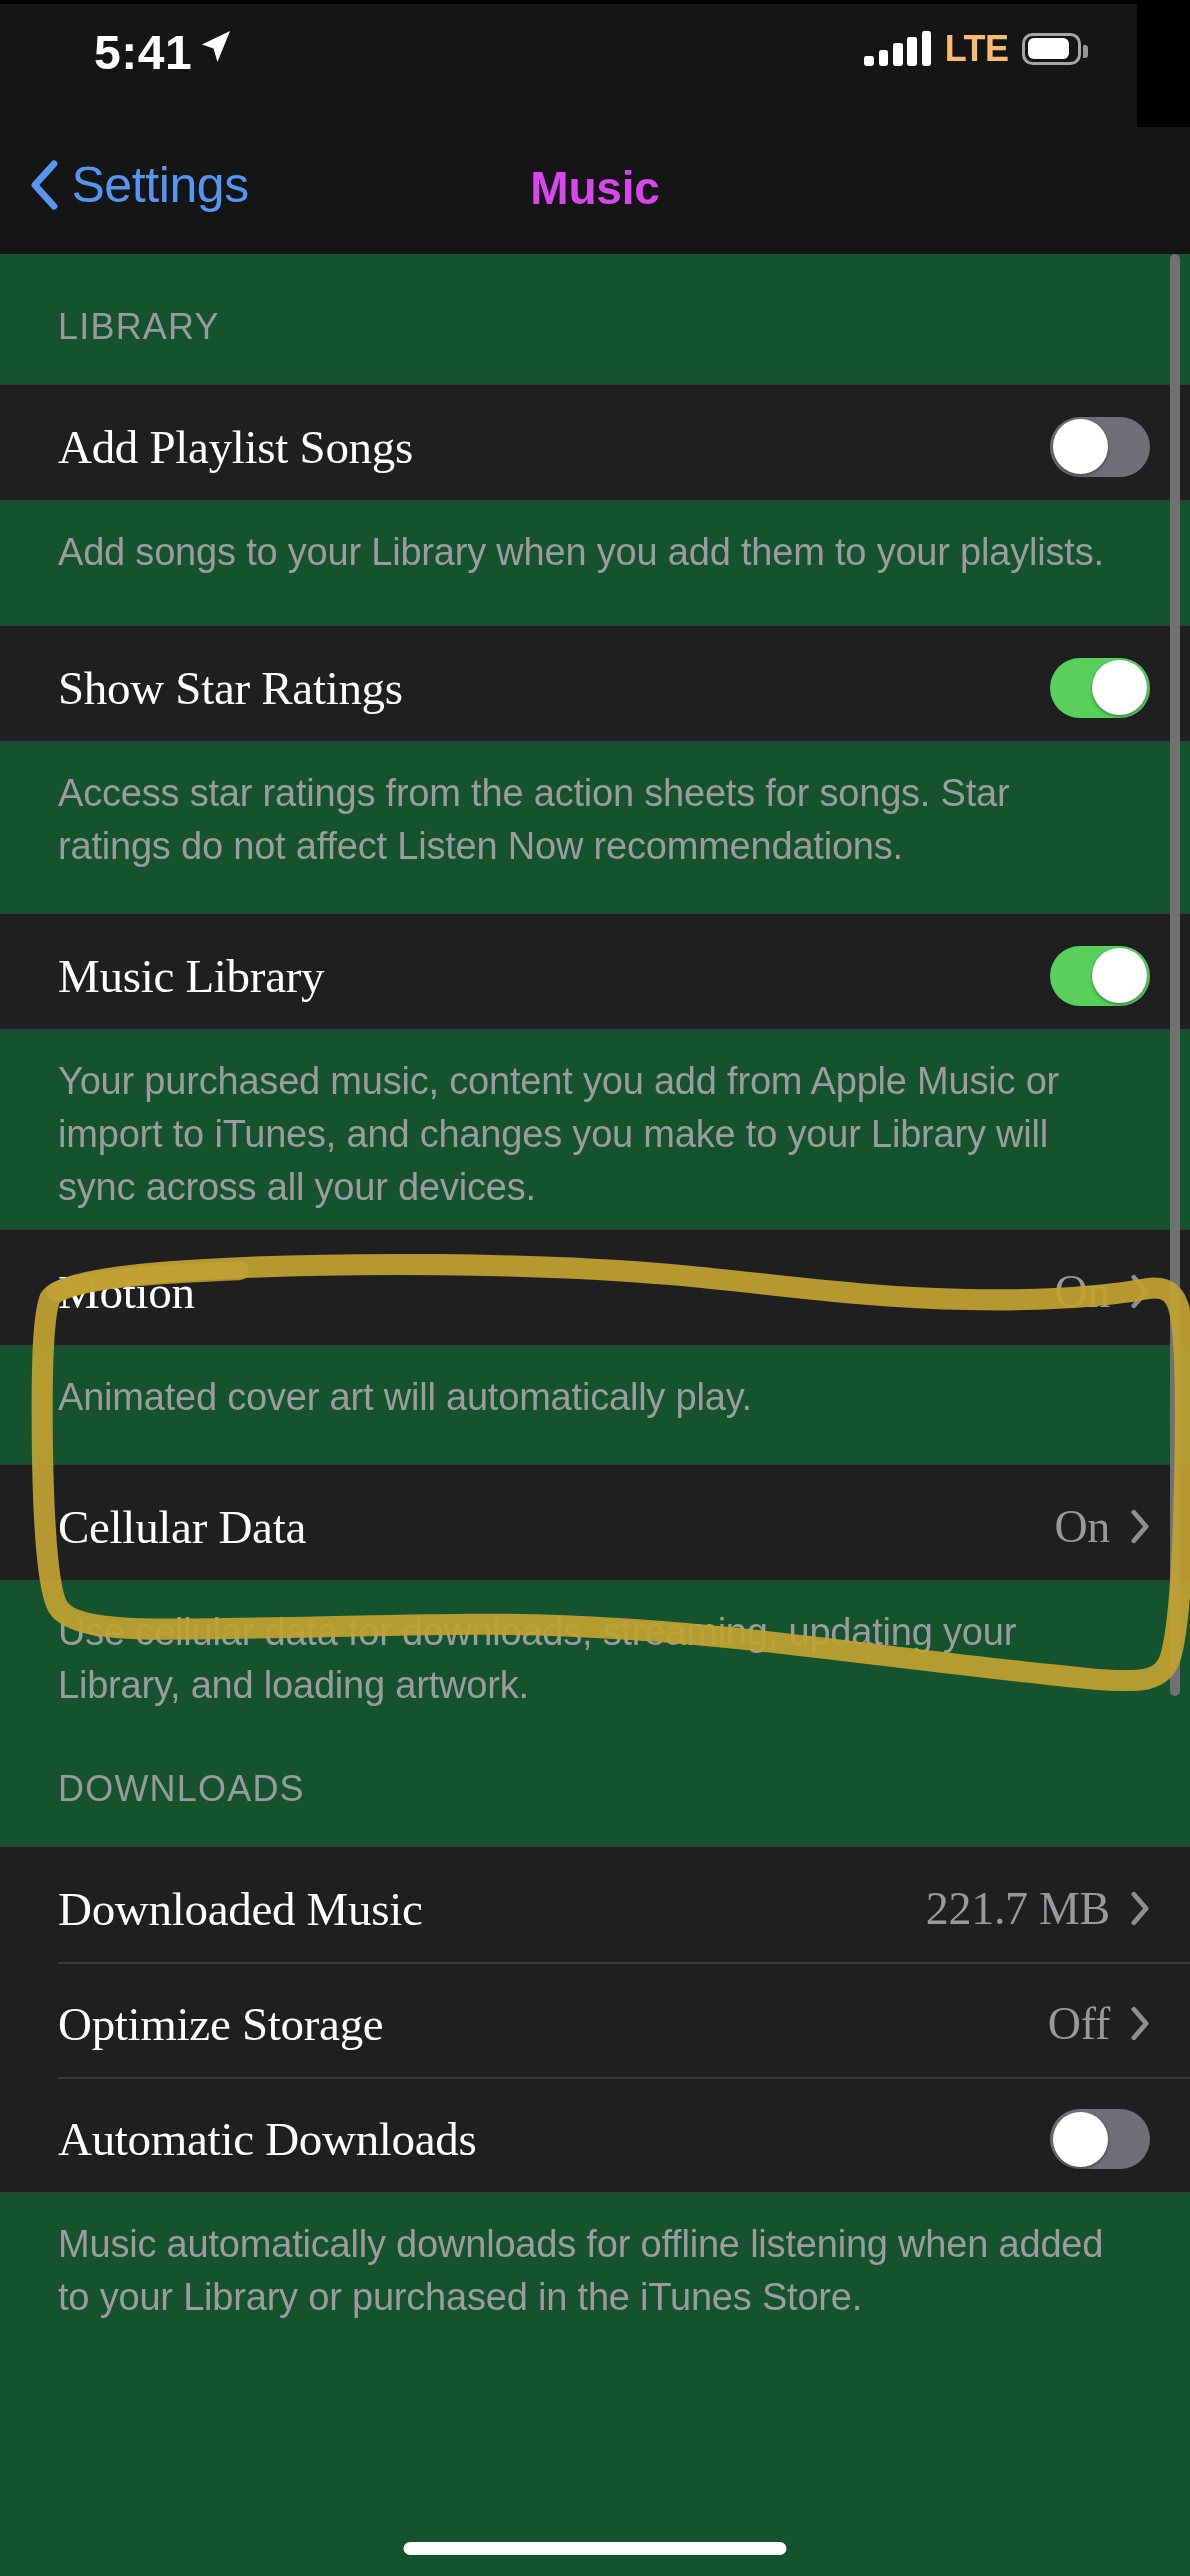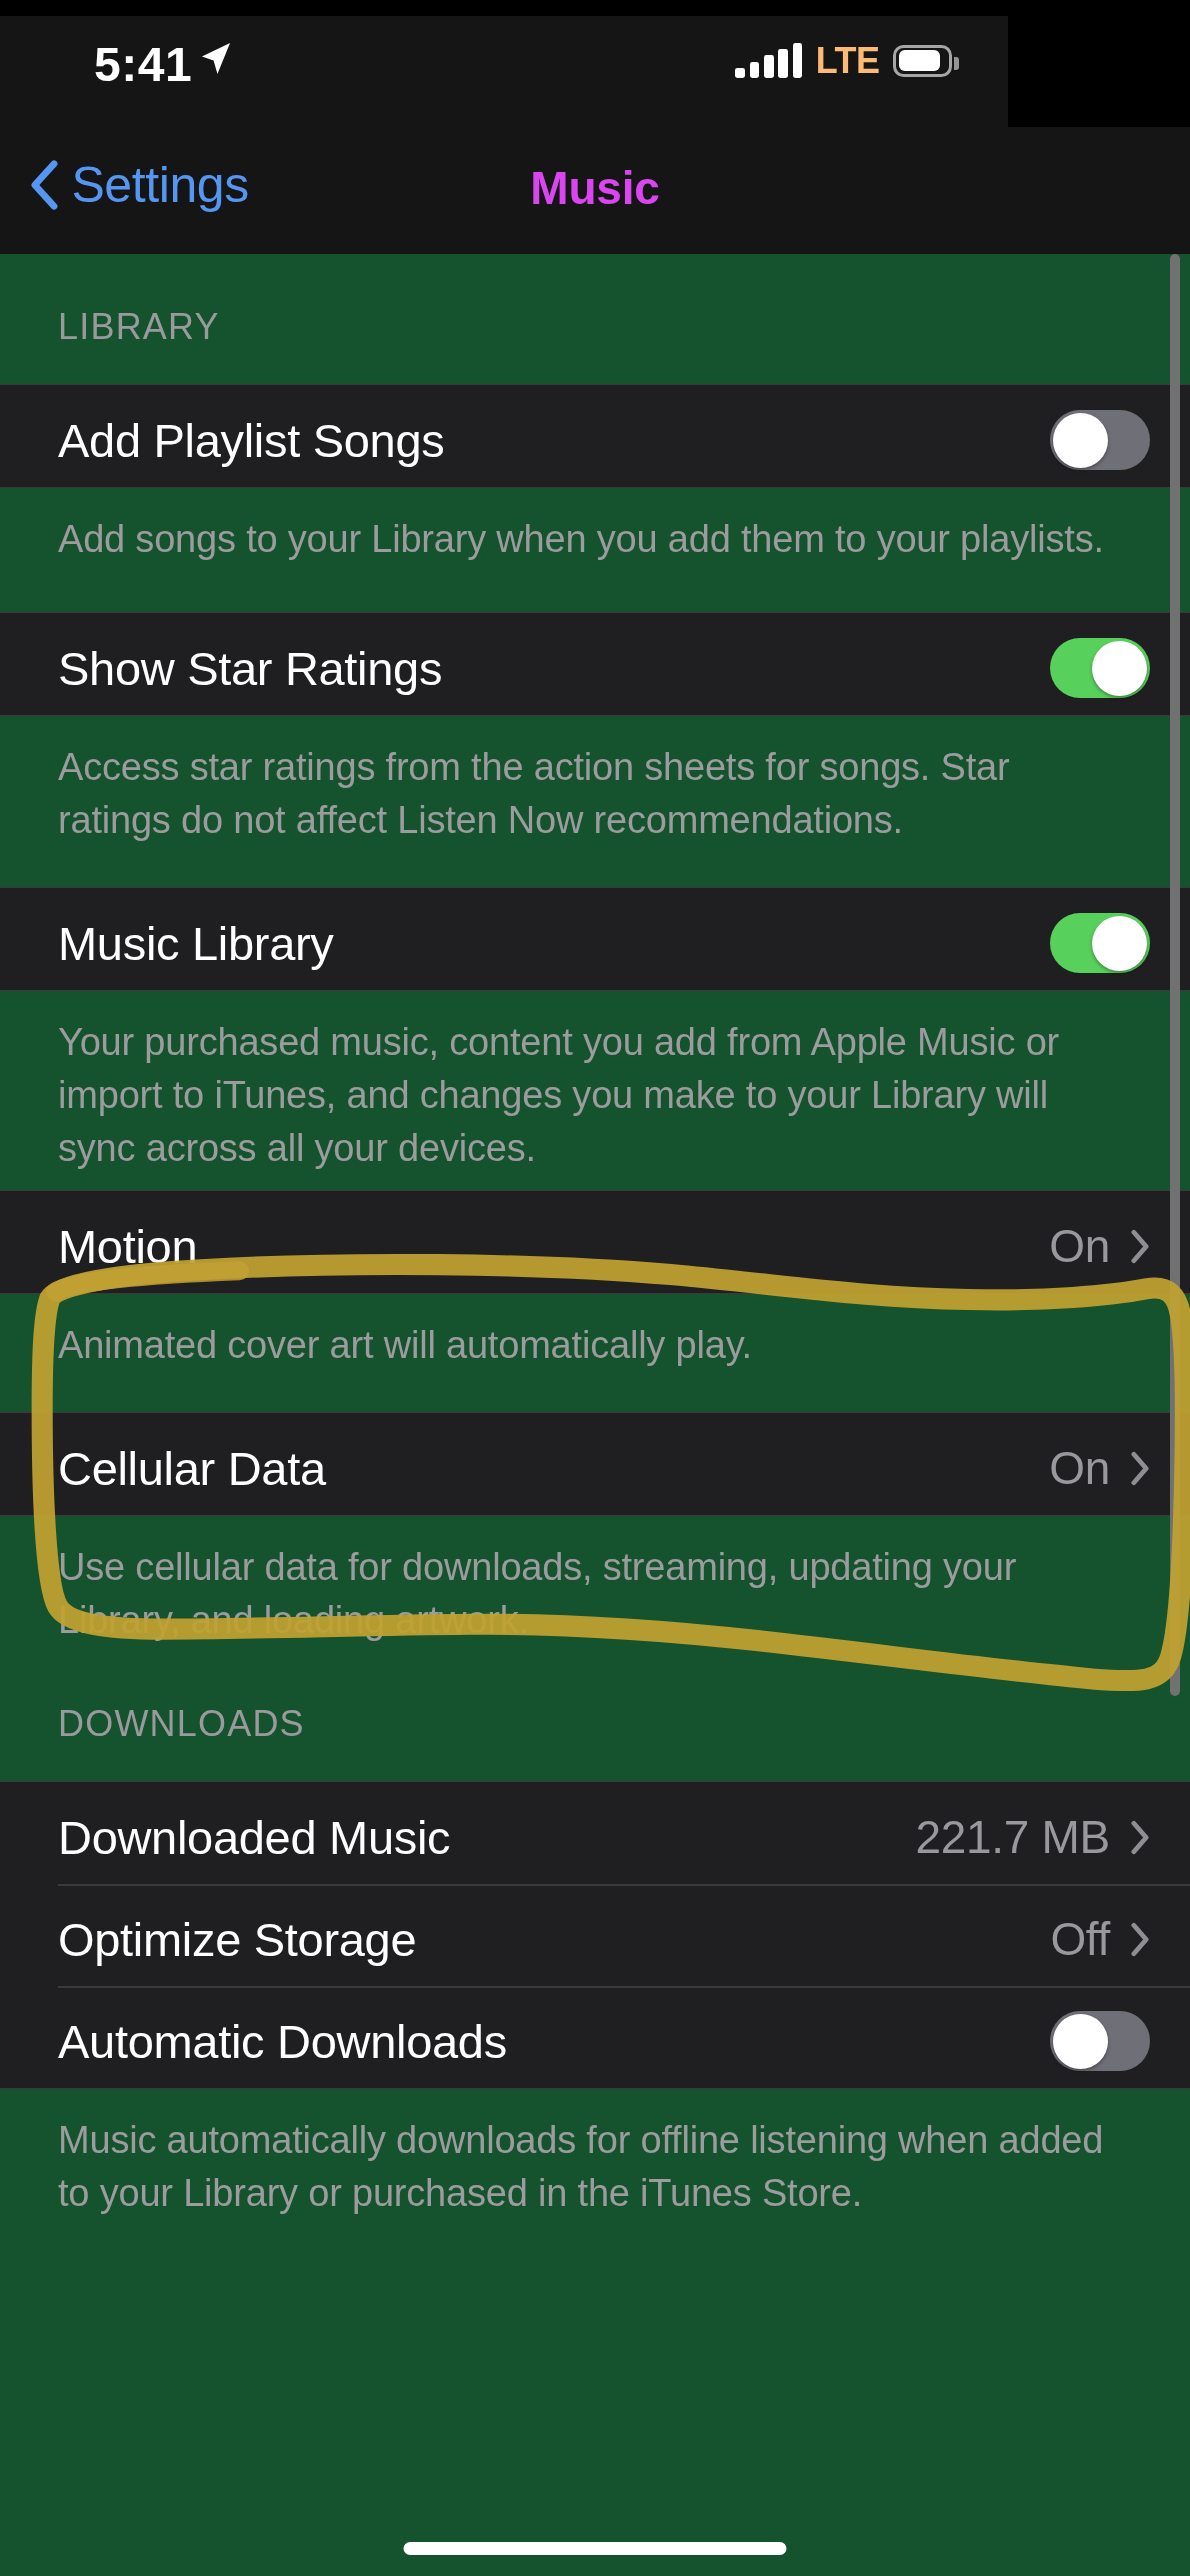--- a/index.html
+++ b/index.html
@@ -18,22 +18,22 @@
     position: relative;
     width: 1190px;
     height: 2576px;
     background: #000000;
     overflow: hidden;
   }
 
   
   .status-bar {
     position: absolute;
-    top: 16px; left: 0;
-    width: 1008px;
+    top: 4px; left: 0;
+    width: 1137px;
     height: 127px;
     background: #151515;
   }
   .status-time {
     position: absolute;
     left: 94px;
     top: 21px;
     font-size: 48px;
     font-weight: 600;
     color: #ffffff;
@@ -160,23 +160,24 @@
   .group {
     background: #1f1f21;
     border-top: 1.4px solid #3a3a3c;
     border-bottom: 1.4px solid #3a3a3c;
   }
 
   .row {
     position: relative;
     display: flex;
     align-items: center;
-    height: 102px;
+    height: 115px;
     padding: 8px 40px 0 58px;
     box-sizing: border-box;
+    font-family: Liberation Serif, serif;
   }
   .row + .row::before {
     content: "";
     position: absolute;
     left: 58px;
     right: 0;
     top: 0;
     height: 1.4px;
     background: #3a3a3c;
   }

